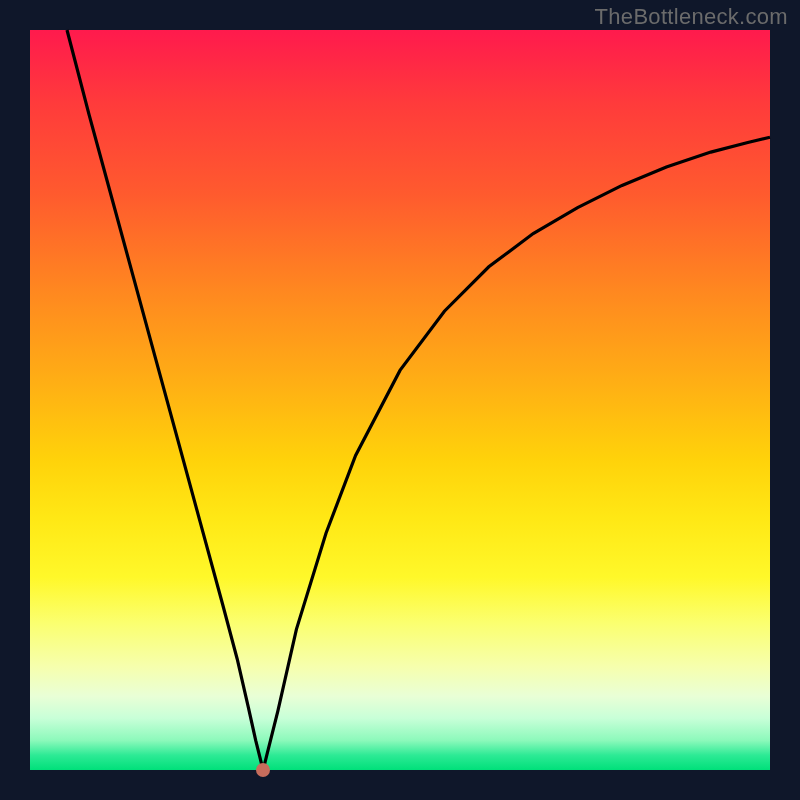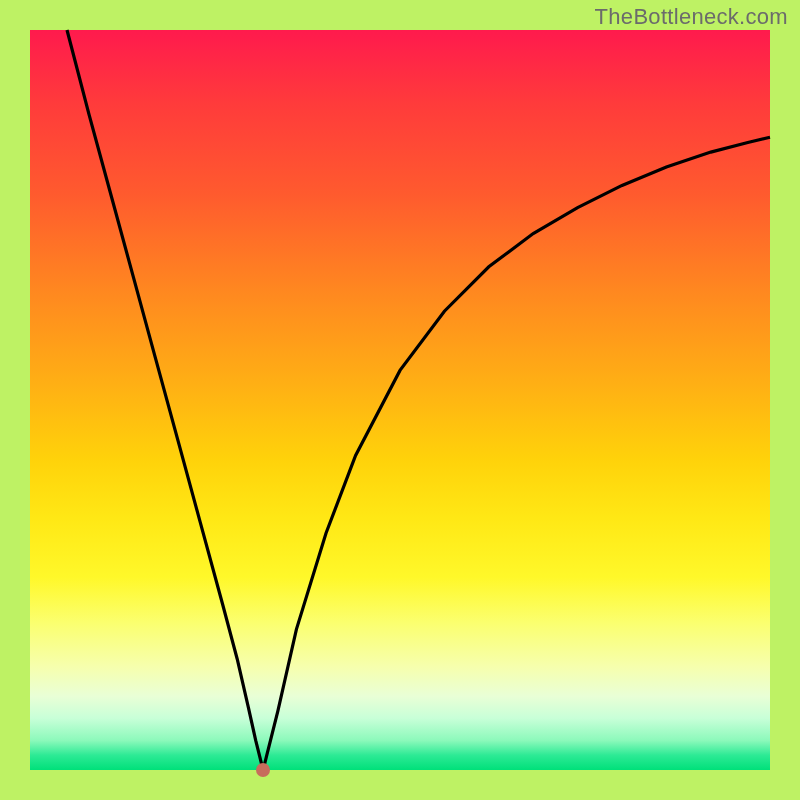--- a/index.html
+++ b/index.html
@@ -8,21 +8,21 @@
     width: 800px;
     height: 800px;
     background: #000;
     font-family: Arial, Helvetica, sans-serif;
     overflow: hidden;
   }
   .frame {
     position: relative;
     width: 800px;
     height: 800px;
-    background: #bef264;
+    background: #0f172a;
     text-align: center;
   }
   .plot-area {
     position: absolute;
     left: 30px;
     top: 30px;
     width: 740px;
     height: 740px;
     
     background: linear-gradient(

